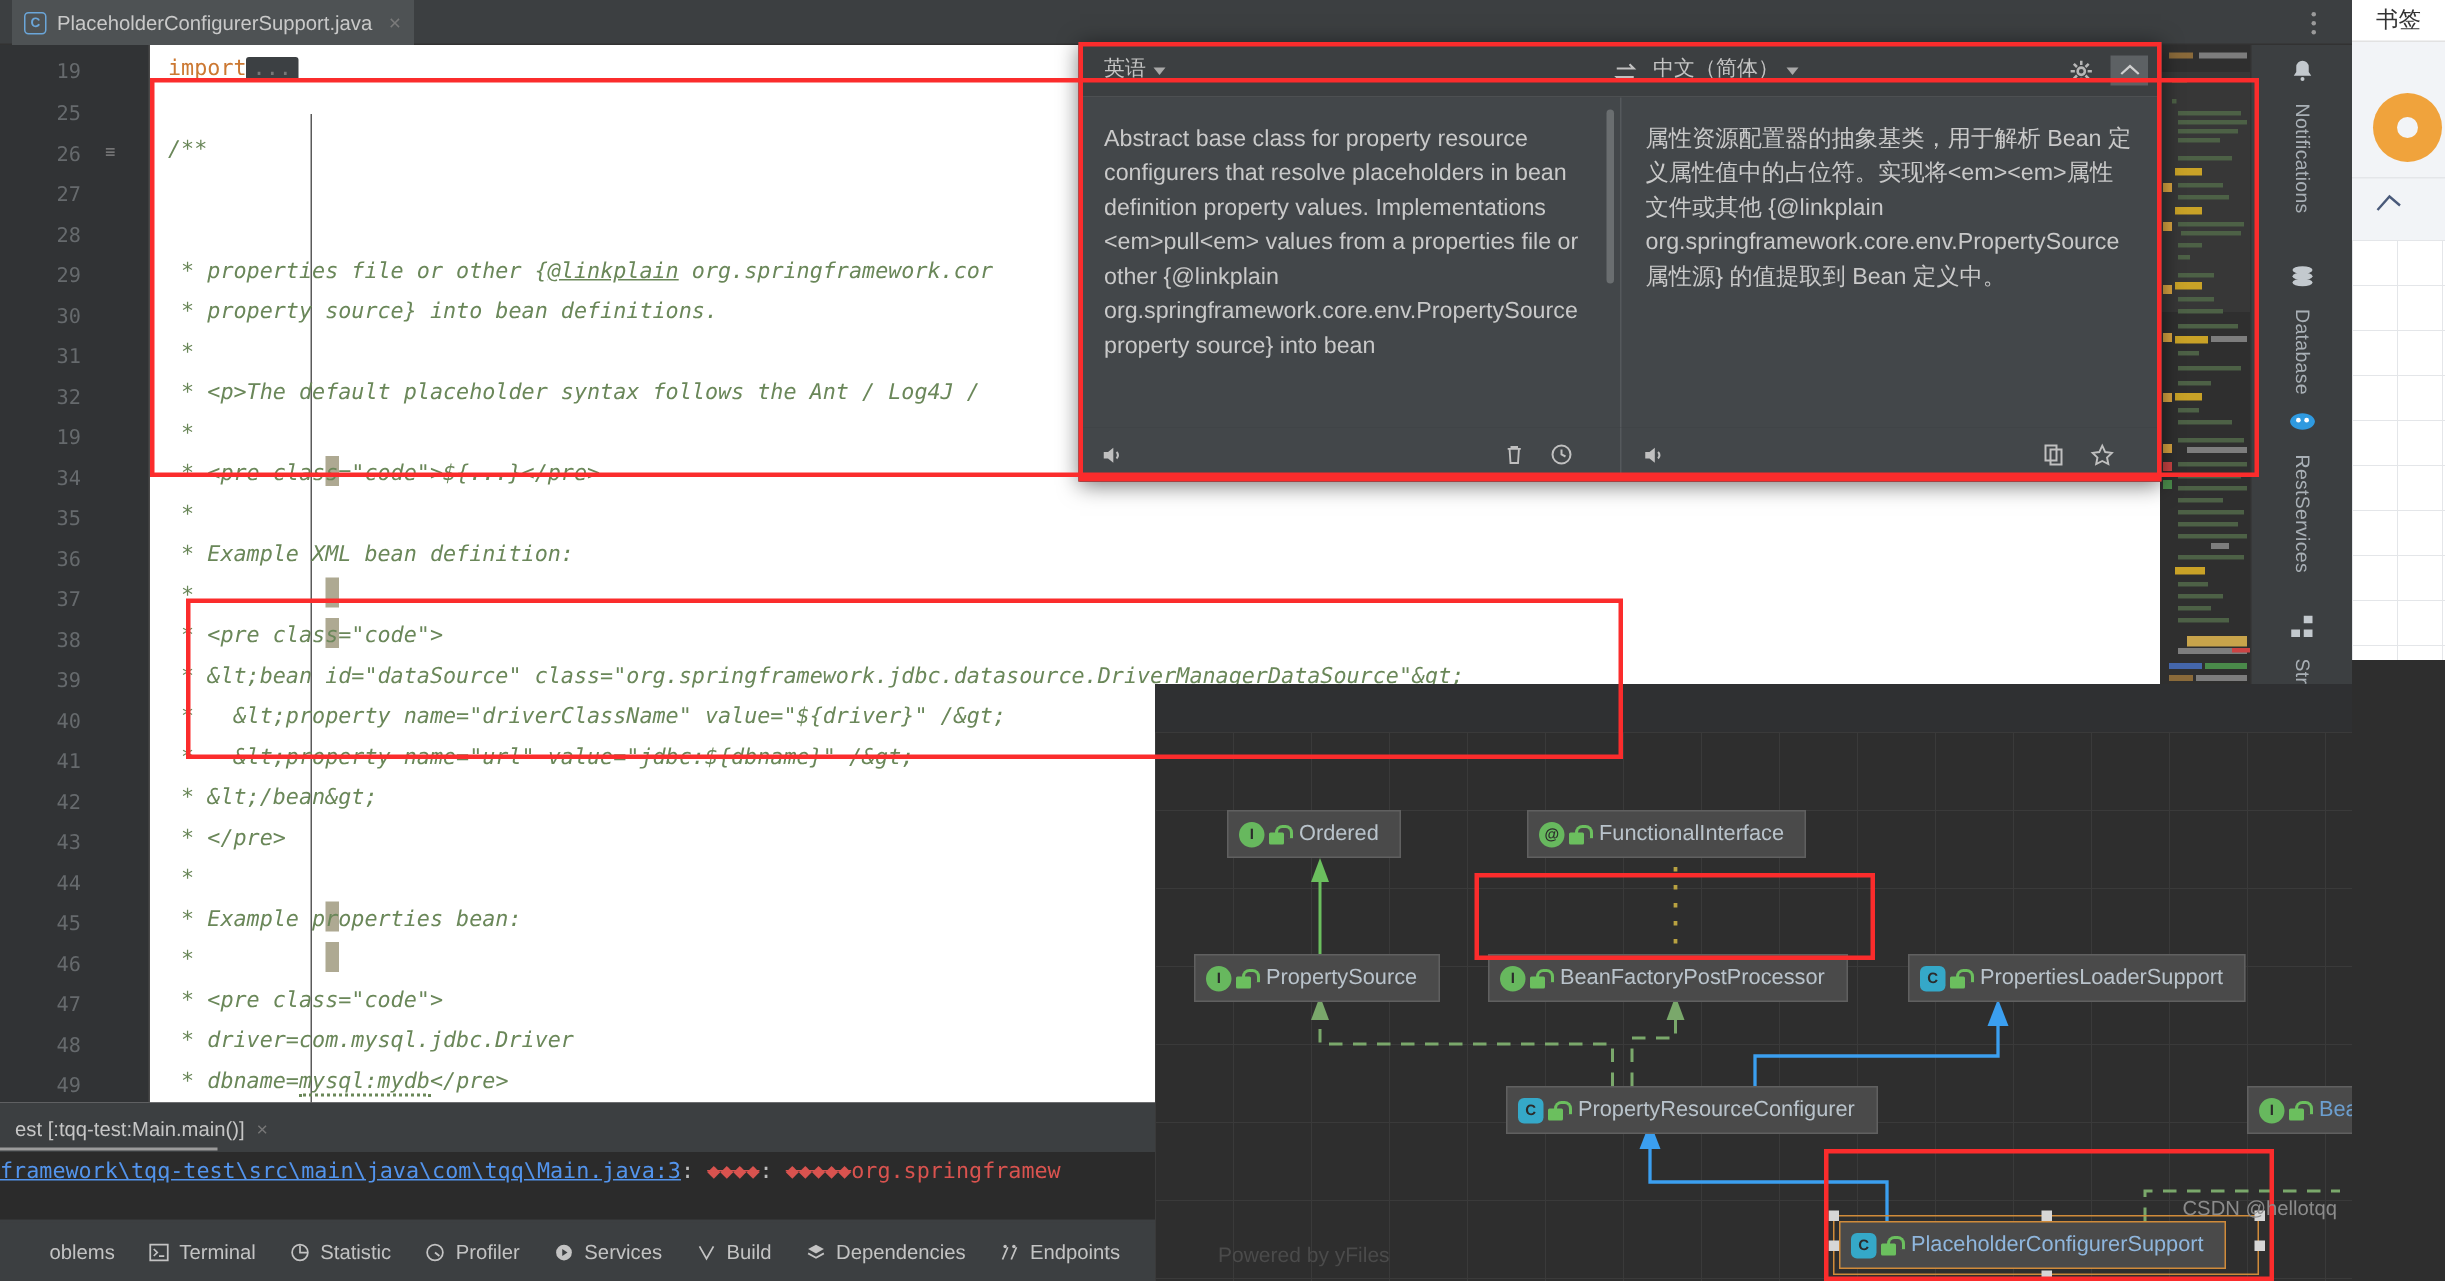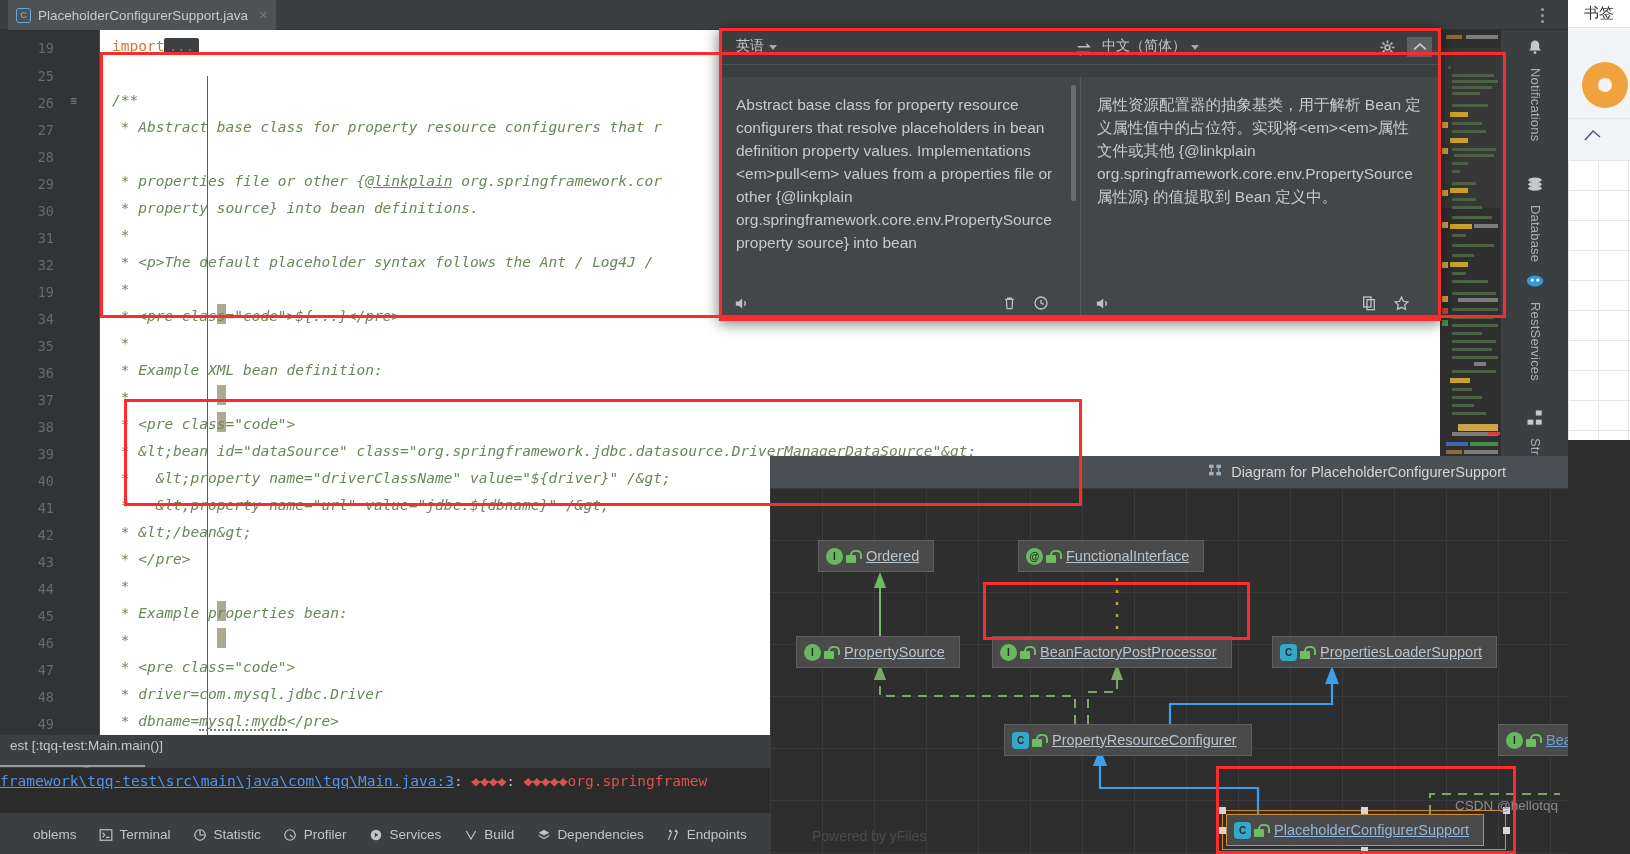--- a/index.html
+++ b/index.html
@@ -55,21 +55,21 @@
   
   .toolstrip{ position:absolute; left:1500px; top:30px; width:68px; height:824px;
               background:#3c3f41; border-left:1px solid #323232;}
   .tsitem{ position:absolute; left:0; width:68px; display:flex; flex-direction:column;
            align-items:center; gap:6px; color:#a9b0b6; }
   .tslabel{ writing-mode:vertical-rl; font-size:13px; color:#a9b0b6; letter-spacing:.2px;}
 
   
   .runpanel{ position:absolute; left:0; top:735px; width:1500px; height:119px; background:#3c3f41;}
   .runtab{ position:absolute; left:0; top:3px; height:28px; display:flex; align-items:center;
-           gap:8px; padding:0 10px;flex-direction:column; }
+           gap:8px; padding:0 10px; }
   .runtab .rt{ font-size:13.5px; color:#c6c6c6; white-space:nowrap;}
   .runtab .rx{ font-size:13px; color:#777;}
   .runtab-underline{ position:absolute; left:0; top:30px; width:145px; height:2px; background:#9b9b9b;}
   .console{ position:absolute; left:0; top:33px; width:1500px; height:45px; background:#2b2b2b;
             padding:5px 0 0 0; overflow:hidden;}
   .console .ln{ white-space:pre; font-size:14.5px; font-family:"DejaVu Sans Mono", monospace;}
   .console .lnk{ color:#5394ec; text-decoration:underline;}
   .console .err{ color:#d9534f;}
   .console .errsq{ color:#d9534f; text-decoration:line-through;}
   .statusbar{ position:absolute; left:0; top:80px; width:1500px; height:39px; background:#3c3f41;
@@ -80,21 +80,21 @@
 
   
   .tpop{ position:absolute; left:719px; top:28px; width:722px; height:293px;
          background:#3c3f41; border:1px solid #555; box-shadow:0 2px 14px rgba(0,0,0,.55);}
   .tpop-head{ position:absolute; left:0; top:0; width:100%; height:36px; background:#3c3f41;
               border-bottom:1px solid #4d5052;}
   .lang{ position:absolute; display:flex; align-items:center; gap:5px; top:8px;
          font-size:14px; color:#c4c4c4;}
   .caret{ width:0;height:0;border-left:4px solid transparent;border-right:4px solid transparent;
           border-top:5px solid #a8a8a8; margin-top:3px;}
-  .tpop-body{ position:absolute; left:0; top:48px; width:100%; height:220px; display:flex;}
+  .tpop-body{ position:absolute; left:0; top:36px; width:100%; height:220px; display:flex;}
   .tcol{ position:relative; height:100%; padding:16px 18px 0 16px; overflow:hidden;}
   .tcol.left{ width:361px; background:#43474a;}
   .tcol.right{ width:361px; background:#43474a; border-left:1px solid #55595c;}
   .ttext{ font-size:15.5px; line-height:23px; color:#c9c9c9; word-break:break-word;}
   .tscroll{ position:absolute; right:4px; top:8px; width:5px; height:116px; background:#6a6e70;
             border-radius:3px;}
   .tpop-foot{ position:absolute; left:0; top:256px; width:100%; height:36px; display:flex;}
   .tfoot{ position:relative; height:100%; display:flex; align-items:center;}
   .tfoot.left{ width:361px; background:#43474a;}
   .tfoot.right{ width:361px; background:#43474a; border-left:1px solid #55595c;}
@@ -118,21 +118,21 @@
               display:flex;align-items:center;justify-content:center;
               font-size:10px;font-weight:bold;color:#2b2b2b;}
   .node .nic.i{ background:#67b85e;}
   .node .nic.a{ background:#67b85e;}
   .node .nic.c{ background:#35a8c8; border-radius:4px;}
   .node .lock{ width:12px;height:13px; margin-right:8px; position:relative;}
   .node .lock::before{ content:""; position:absolute; left:0; bottom:0; width:10px;height:8px;
                        background:#6bbf5e; border-radius:1px;}
   .node .lock::after{ content:""; position:absolute; left:4px; top:0; width:8px;height:7px;
                       border:2px solid #6bbf5e; border-bottom:none; border-radius:5px 5px 0 0;}
-  .node .nlabel{ font-size:14.5px; color:#b9c3cb; white-space:nowrap;text-decoration:underline;}
+  .node .nlabel{ font-size:14.5px; color:#b9c3cb; white-space:nowrap;}
   .yfiles{ position:absolute; left:42px; bottom:10px; font-size:14px; color:#4b4b4b;}
   .sel-handle{ position:absolute; width:7px;height:7px; background:#d6d6d6;}
   .sel-box{ position:absolute; border:1px solid #d08b3a;}
 
   
   .redbox{ position:absolute; border:3px solid #fb2c2c; pointer-events:none;}
 
   
   .rightcol{ position:absolute; left:1568px; top:0; width:62px; height:854px; background:#f2f4f7;}
   .rc-head{ position:absolute; left:0; top:0; width:100%; height:28px;
@@ -206,21 +206,20 @@
     <div class="codearea">
       <div class="foldline"></div>
       <div class="docmark" style="top:274px"></div>
       <div class="docmark" style="top:355px"></div>
       <div class="docmark" style="top:382px"></div>
       <div class="docmark" style="top:571px"></div>
       <div class="docmark" style="top:598px"></div>
 
       <div class="cl plain" style="top:8px;color:#cc7832;"><span>import</span><span class="dots">...</span></div>
       <div class="cl" style="top:62px">/**</div>
-      <div class="cl" style="top:89px"> * Abstract base class for property resource configurers that r</div>
       <div class="cl" style="top:143px"><span> * properties file or other {</span><span class="lnk">@linkplain</span><span> org.springframework.cor</span></div>
       <div class="cl" style="top:170px"> * property source} into bean definitions.</div>
       <div class="cl" style="top:197px"> *</div>
       <div class="cl" style="top:224px"> * &lt;p&gt;The default placeholder syntax follows the Ant / Log4J / </div>
       <div class="cl" style="top:251px"> *</div>
       <div class="cl" style="top:278px"> * &lt;pre class="code"&gt;${...}&lt;/pre&gt;</div>
       <div class="cl" style="top:305px"> *</div>
       <div class="cl" style="top:332px"> * Example XML bean definition:</div>
       <div class="cl" style="top:359px"> *</div>
       <div class="cl" style="top:386px"> * &lt;pre class="code"&gt;</div>
@@ -428,32 +427,20 @@
               <circle cx="7" cy="5" r="2" fill="#c3c3c3"></circle>
               <circle cx="17" cy="5" r="2" fill="#c3c3c3"></circle>
             </svg>
         </span>
         <span>Endpoints</span>
       </div>
     </div>
   </div>
 
   <div class="diagram">
-    <div class="dg-head">
-      <span>
-        <svg width="16" height="16" viewBox="0 0 24 24">
-            <rect x="3" y="4" width="7" height="5" fill="#9fb0bd"></rect>
-            <rect x="14" y="4" width="7" height="5" fill="#9fb0bd"></rect>
-            <rect x="3" y="15" width="7" height="5" fill="#9fb0bd"></rect>
-            <rect x="14" y="15" width="7" height="5" fill="#9fb0bd"></rect>
-            <path d="M6.5 9v6M17.5 9v6" stroke="#9fb0bd" stroke-width="1.6"></path>
-          </svg>
-      </span>
-      <span class="dg-title">Diagram for PlaceholderConfigurerSupport</span>
-    </div>
 
     <div class="dg-canvas">
 
       <svg width="798" height="366" style="position:absolute;left:0;top:0;">
 
         <line x1="110" y1="164" x2="110" y2="100" stroke="#6bbf5e" stroke-width="2"></line>
         <polygon points="110,84 104,100 116,100" fill="#6bbf5e"></polygon>
 
         <line x1="347" y1="165" x2="347" y2="86" stroke="#b9a241" stroke-width="2.5" stroke-dasharray="3 9"></line>
 

